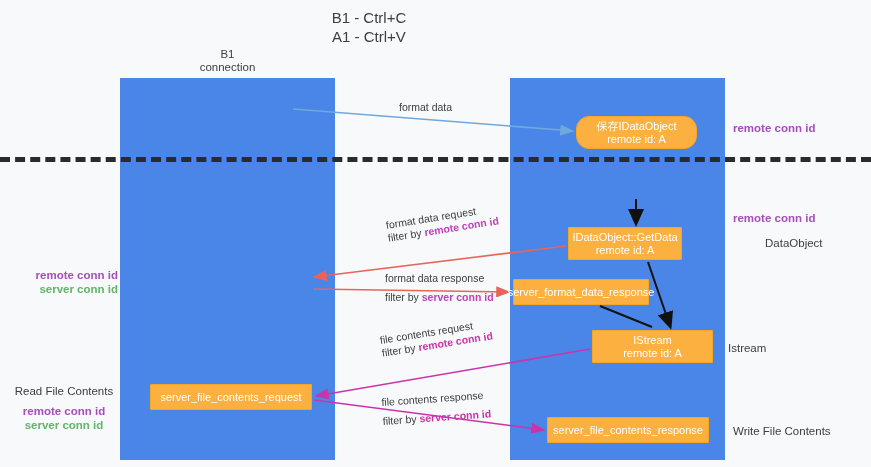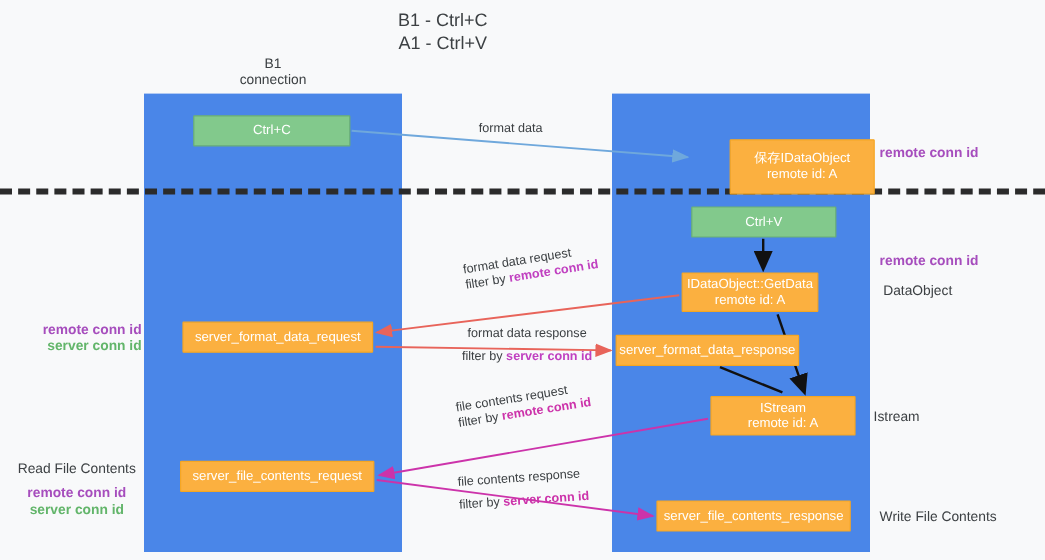--- a/index.html
+++ b/index.html
@@ -83,41 +83,41 @@
     background: #fbb council;
   }
   .node.orange {
     background: #fbb040;
     border: 1px solid #f5a623;
   }
   .node .line2 { font-size: 11px; line-height: 13px; }
 
   
   #node-ctrl-c          { left: 161px; top: 96px;  width: 131px; height: 26px; }
-  #node-save-dataobject { left: 608px; top: 116px; width: 121px; height: 46px; }
+  #node-save-dataobject { left: 576px; top: 116px; width: 121px; height: 33px; border-radius: 13px; }
   #node-ctrl-v          { left: 576px; top: 172px; width: 121px; height: 26px; }
   #node-getdata         { left: 568px; top: 227px; width: 114px; height: 33px; }
   #node-fmt-request     { left: 152px; top: 268px; width: 159px; height: 26px; }
-  #node-fmt-response    { left: 513px; top: 279px; width: 153px; height: 26px; }
+  #node-fmt-response    { left: 513px; top: 279px; width: 136px; height: 26px; }
   #node-istream         { left: 592px; top: 330px; width: 121px; height: 33px; }
   #node-file-request    { left: 150px; top: 384px; width: 162px; height: 26px; }
   #node-file-response   { left: 547px; top: 417px; width: 162px; height: 26px; }
 
   
   .side-note {
     font-size: 11.5px;
     line-height: 14px;
   }
   .purple { color: #a64dbd; font-weight: bold; }
   .green-txt { color: #62b56a; font-weight: bold; }
   .plain { color: #3c4043; }
 
   #note-remote-1 { left: 733px; top: 121px; }
   #note-remote-2 { left: 733px; top: 211px; }
-  #note-dataobject { left: 736px; top: 236px; text-align: right; }
+  #note-dataobject { left: 765px; top: 236px; text-align: right; }
   #note-istream { left: 728px; top: 341px; }
   #note-write-file { left: 733px; top: 424px; }
 
   #note-left-conn {
     left: 22px; top: 268px; width: 96px; text-align: right;
   }
   #note-left-read {
     left: 10px; top: 384px; width: 108px; text-align: center;
   }
   #note-left-read .title-line { color: #3c4043; font-weight: normal; margin-bottom: 6px; }
@@ -132,21 +132,21 @@
   .edge-label .hl-purple { color: #c040c0; font-weight: bold; }
   .edge-label .hl-magenta { color: #cc33aa; font-weight: bold; }
 
   #lbl-format-list { left: 399px; top: 101px; }
 
   #lbl-fmt-req {
     left: 385px; top: 219px;
     transform: rotate(-9deg);
     transform-origin: left top;
   }
-  #lbl-fmt-resp { left: 385px; top: 272px; text-align: center; }
+  #lbl-fmt-resp { left: 385px; top: 272px; }
   #lbl-file-req {
     left: 379px; top: 334px;
     transform: rotate(-9deg);
     transform-origin: left top;
   }
   #lbl-file-resp {
     left: 381px; top: 396px;
     transform: rotate(-4deg);
     transform-origin: left top;
   }
@@ -200,41 +200,32 @@
 
     <path d="M600 306 L652 327" stroke="#111111" stroke-width="2" fill="none"></path>
 
     <path d="M590 349 L316 396" stroke="#cc33aa" stroke-width="1.6" fill="none" marker-end="url(#arr-magenta)"></path>
 
     <path d="M314 400 L544 430" stroke="#cc33aa" stroke-width="1.6" fill="none" marker-end="url(#arr-magenta)"></path>
   </svg>
 
   <div class="abs" id="divider"></div>
 
-  <div class="abs node green" id="node-ctrl-c">
-    <div>Ctrl+C</div>
-  </div>
 
   <div class="abs node orange" id="node-save-dataobject">
     <div>保存IDataObject</div>
     <div class="line2">remote id: A</div>
   </div>
 
-  <div class="abs node green" id="node-ctrl-v">
-    <div>Ctrl+V</div>
-  </div>
 
   <div class="abs node orange" id="node-getdata">
     <div>IDataObject::GetData</div>
     <div class="line2">remote id: A</div>
   </div>
 
-  <div class="abs node orange" id="node-fmt-request">
-    <div>server_format_data_request</div>
-  </div>
 
   <div class="abs node orange" id="node-fmt-response">
     <div>server_format_data_response</div>
   </div>
 
   <div class="abs node orange" id="node-istream">
     <div>IStream</div>
     <div class="line2">remote id: A</div>
   </div>
 

